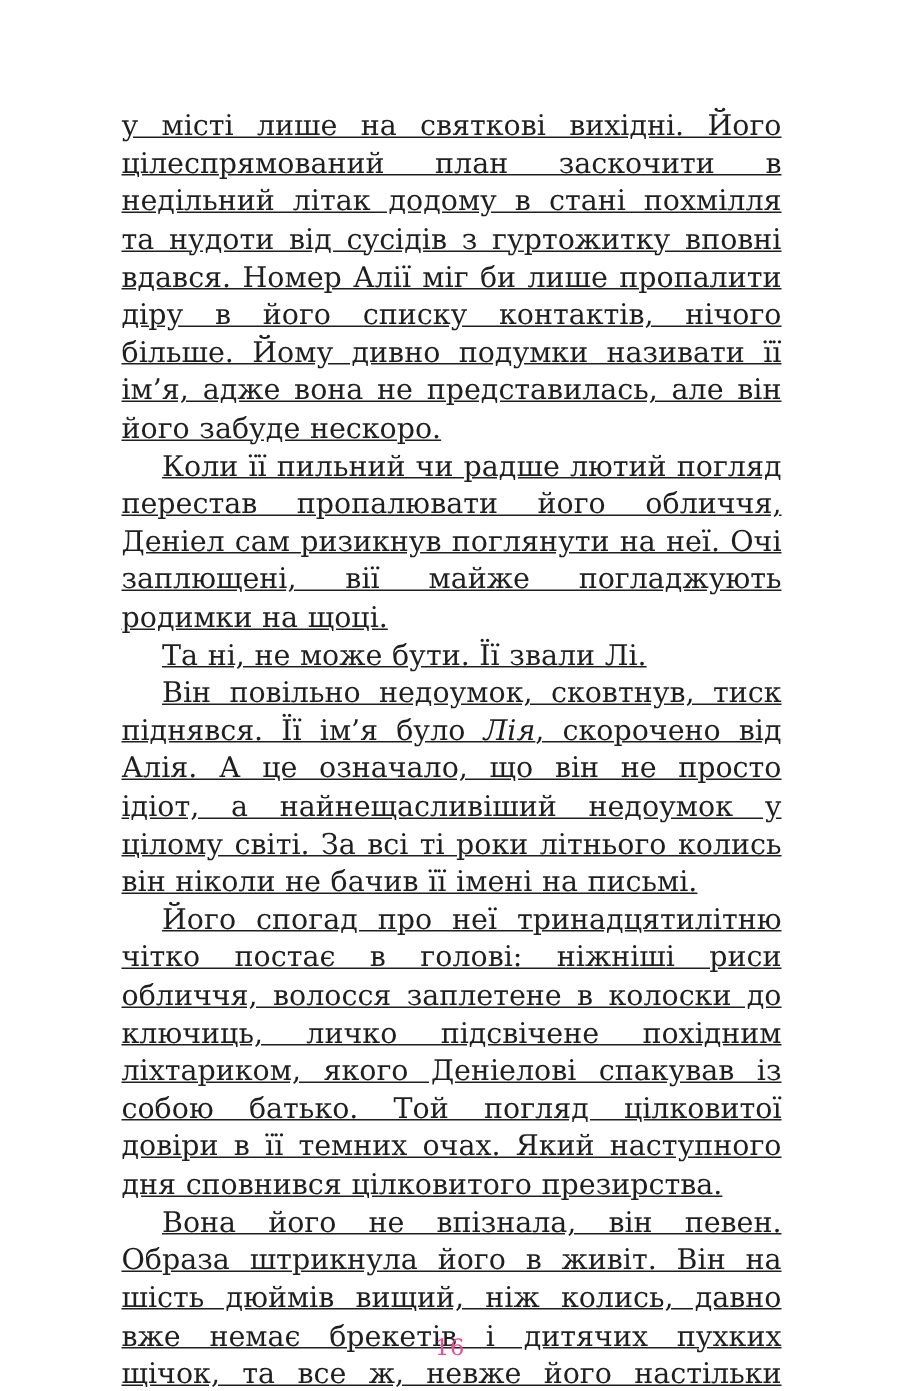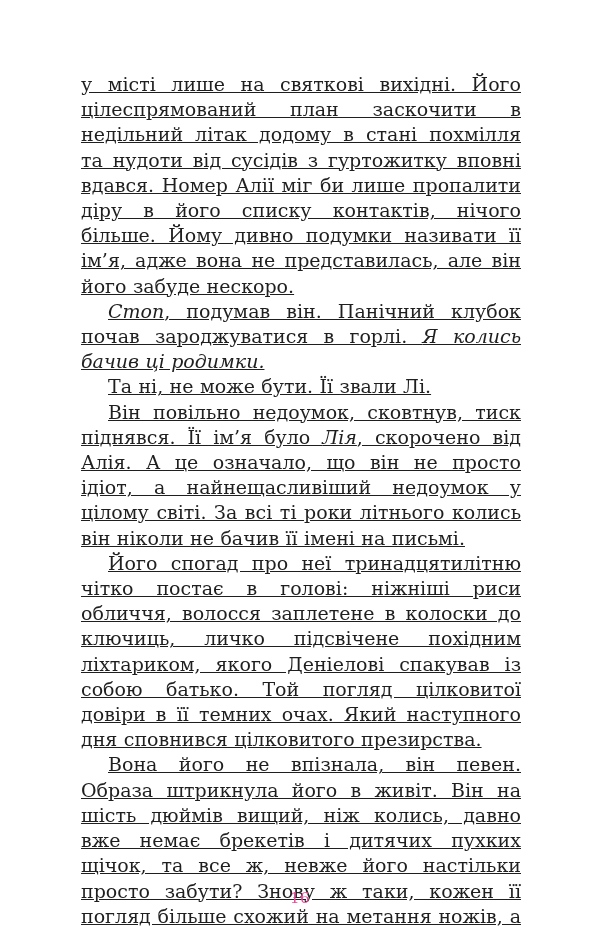--- a/index.html
+++ b/index.html
@@ -52,20 +52,20 @@
     color: #ec4899;
     letter-spacing: 0.5px;
   }
 </style>
 </head>
 <body>
 
 <div class="page">
   <div class="text-block" id="text-block">
       <p class="para"><span>у місті лише на святкові вихідні. Його цілеспрямований план заскочити в недільний літак додому в стані похмілля та нудоти від сусідів з гуртожитку вповні вдався. Номер Алії міг би лише пропалити діру в його списку контактів, нічого більше. Йому дивно подумки називати її ім’я, адже вона не представилась, але він його забуде нескоро.</span></p>
-      <p class="para indent"><span class="italic">Стоп</span><span>, подумав він. Панічний клубок почав зароджуватися в горлі. </span><span class="italic">Я колись бачив ці родимки.</span></p>
+      <p class="para indent"><span>Коли її пильний чи радше лютий погляд перестав пропалювати його обличчя, Деніел сам ризикнув поглянути на неї. Очі заплющені, вії майже погладжують родимки на щоці.</span></p>
       <p class="para indent"><span>Та ні, не може бути. Її звали Лі.</span></p>
       <p class="para indent"><span>Він повільно недоумок, сковтнув, тиск піднявся. Її ім’я було </span><span class="italic">Лія</span><span>, скорочено від Алія. А це означало, що він не просто ідіот, а найнещасливіший недоумок у цілому світі. За всі ті роки літнього колись він ніколи не бачив її імені на письмі.</span></p>
       <p class="para indent"><span>Його спогад про неї тринадцятилітню чітко постає в голові: ніжніші риси обличчя, волосся заплетене в колоски до ключиць, личко підсвічене похідним ліхтариком, якого Деніелові спакував із собою батько. Той погляд цілковитої довіри в її темних очах. Який наступного дня сповнився цілковитого презирства.</span></p>
       <p class="para indent"><span>Вона його не впізнала, він певен. Образа штрикнула його в живіт. Він на шість дюймів вищий, ніж колись, давно вже немає брекетів і дитячих пухких щічок, та все ж, невже його настільки просто забути? Знову ж таки, кожен її погляд більше схожий на метання ножів, а не на дослідження рис обличчя.</span></p>
     </div>
   <div class="page-number">16</div>
 </div>
 
 </body></html>

